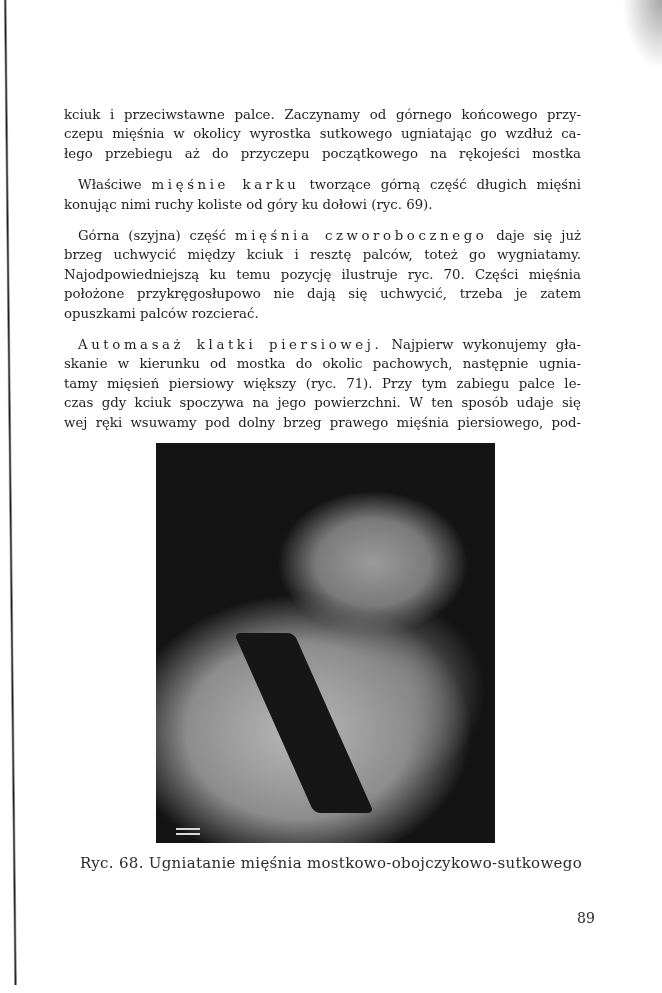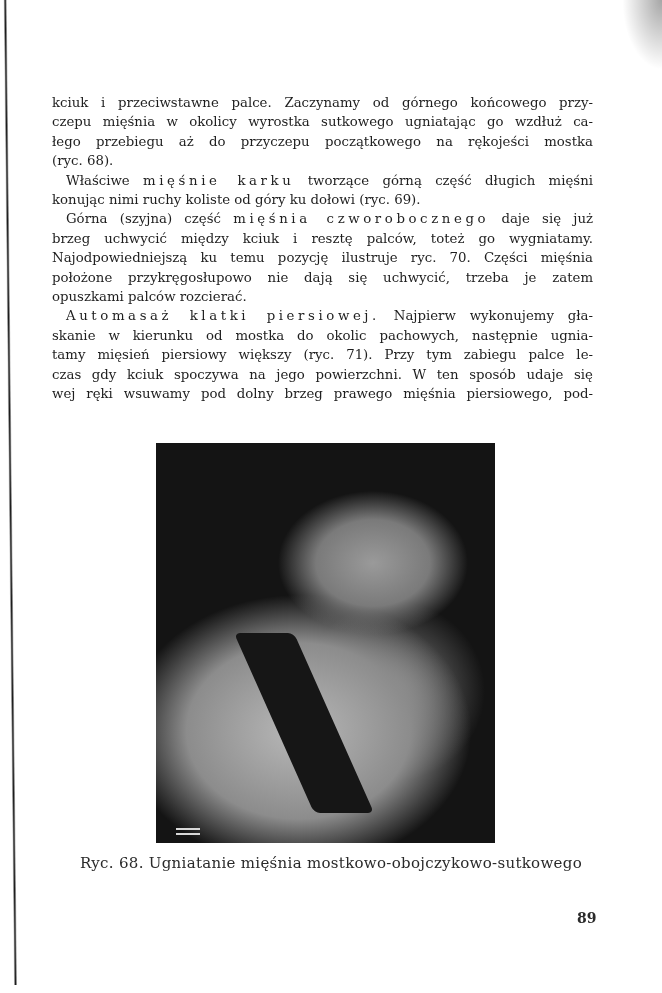--- a/index.html
+++ b/index.html
@@ -16,21 +16,21 @@
     }
     .page-corner-shadow {
       position: absolute; top: 0; right: 0; width: 40px; height: 70px;
       background: radial-gradient(ellipse at top right, rgba(0,0,0,0.35), rgba(0,0,0,0) 70%);
     }
     .text-block {
       position: absolute; left: 52px; top: 93px; width: 541px;
       font-size: 13.3px; line-height: 19.4px;
       text-align: justify;
     }
-    .para { margin: 0; text-indent: 0; }
+    .para { margin: 12px; text-indent: 0; }
     .line { display: block; text-align: justify; text-align-last: justify; white-space: nowrap; overflow: hidden; }
     .line.last { text-align-last: left; }
     .spaced { letter-spacing: 3.6px; }
     .figure {
       position: absolute; left: 156px; top: 443px; width: 339px; height: 400px;
       background:
         radial-gradient(ellipse 28% 18% at 64% 30%, #9a9a9a 0%, #7a7a7a 60%, rgba(0,0,0,0) 100%),
         radial-gradient(ellipse 60% 40% at 42% 72%, #b8b8b8 0%, #8c8c8c 55%, rgba(0,0,0,0) 85%),
         radial-gradient(ellipse 30% 25% at 70% 62%, #8a8a8a 0%, rgba(0,0,0,0) 90%),
         #141414;
@@ -40,35 +40,34 @@
       background: #161616; transform: skewX(24deg); border-radius: 6px;
     }
     .figure .stripe {
       position: absolute; left: 20px; bottom: 8px; width: 24px; height: 2px; background: #d8d8d8;
     }
     .caption {
       position: absolute; left: 0; width: 662px; top: 854px; text-align: center;
       font-size: 15px; letter-spacing: 0.3px; color: #2a2a2a;
     }
     .page-number {
-      position: absolute; left: 577px; top: 910px; font-size: 14px; font-weight: bold; color: #2a2a2a;
+      position: absolute; left: 577px; top: 910px; font-size: 14px; font-weight: normal; color: #2a2a2a;
     }
   </style>
 </head>
 <body>
 
 <div class="page-edge-left"></div>
 <div class="page-corner-shadow"></div>
 
 <div class="text-block">
   <p class="para">
     <span class="line">kciuk i przeciwstawne palce. Zaczynamy od górnego końcowego przy-</span>
     <span class="line">czepu mięśnia w okolicy wyrostka sutkowego ugniatając go wzdłuż ca-</span>
     <span class="line">łego przebiegu aż do przyczepu początkowego na rękojeści mostka</span>
-    <span class="line last">(ryc. 68).</span>
   </p>
   <p class="para">
     <span class="line" style="padding-left:14px"><span>Właściwe </span><span class="spaced">mięśnie karku</span><span> tworzące górną część długich mięśni</span></span>
     <span class="line last">konując nimi ruchy koliste od góry ku dołowi (ryc. 69).</span>
   </p>
   <p class="para">
     <span class="line" style="padding-left:14px"><span>Górna (szyjna) część </span><span class="spaced">mięśnia czworobocznego</span><span> daje się już</span></span>
     <span class="line">brzeg uchwycić między kciuk i resztę palców, toteż go wygniatamy.</span>
     <span class="line">Najodpowiedniejszą ku temu pozycję ilustruje ryc. 70. Części mięśnia</span>
     <span class="line">położone przykręgosłupowo nie dają się uchwycić, trzeba je zatem</span>

